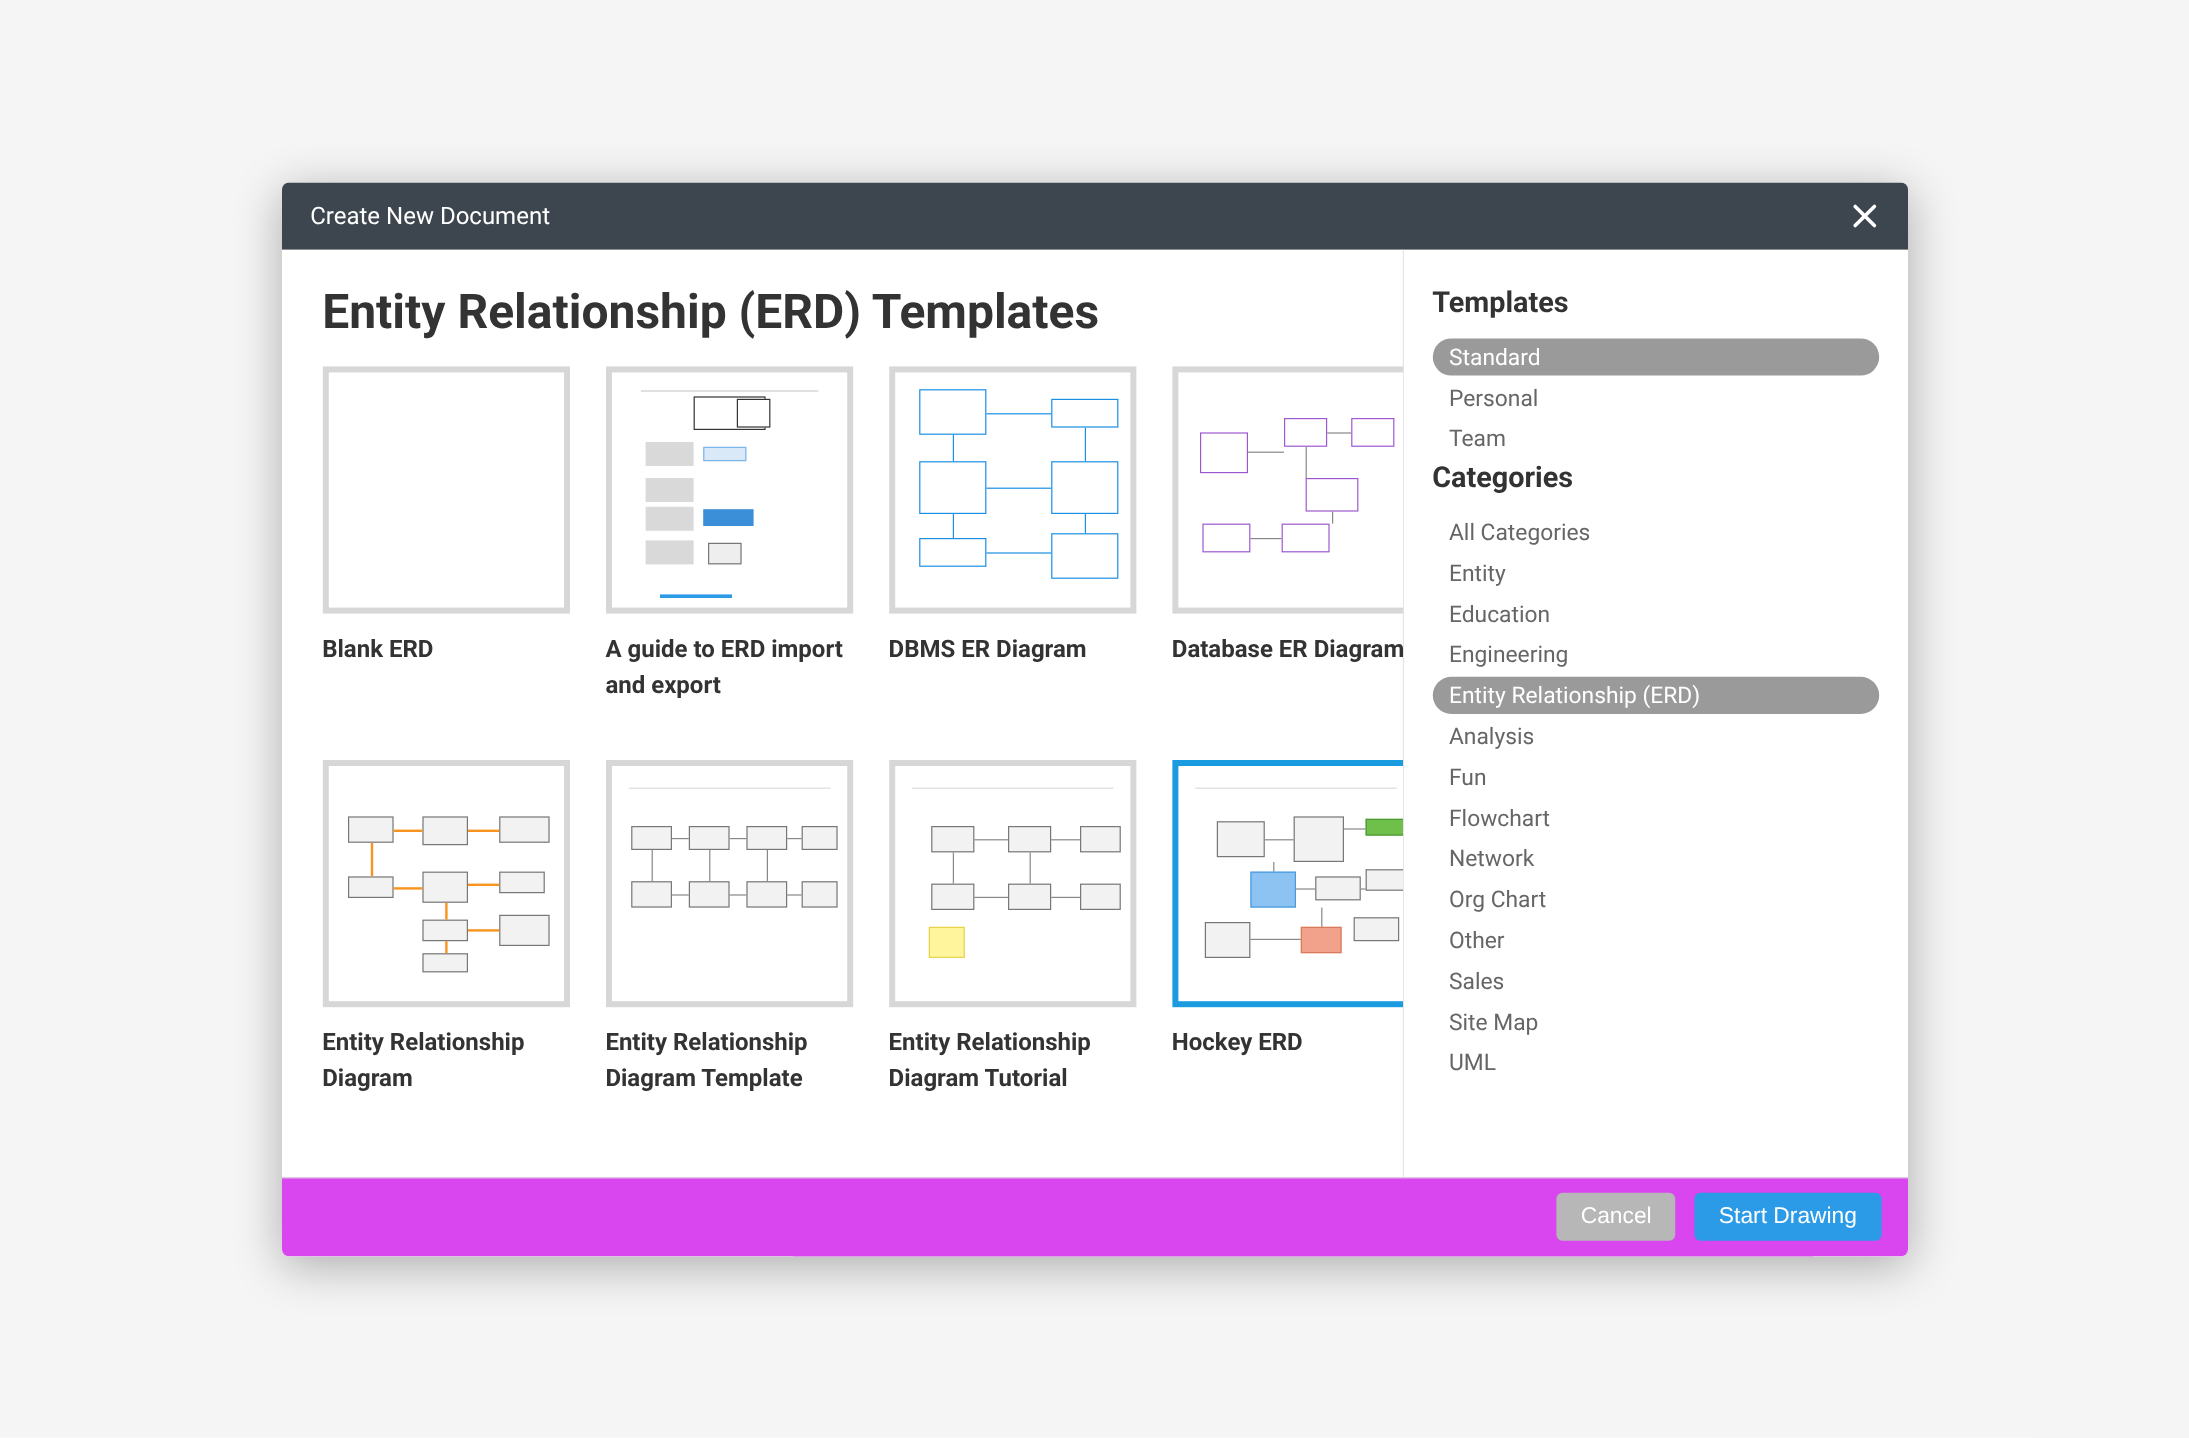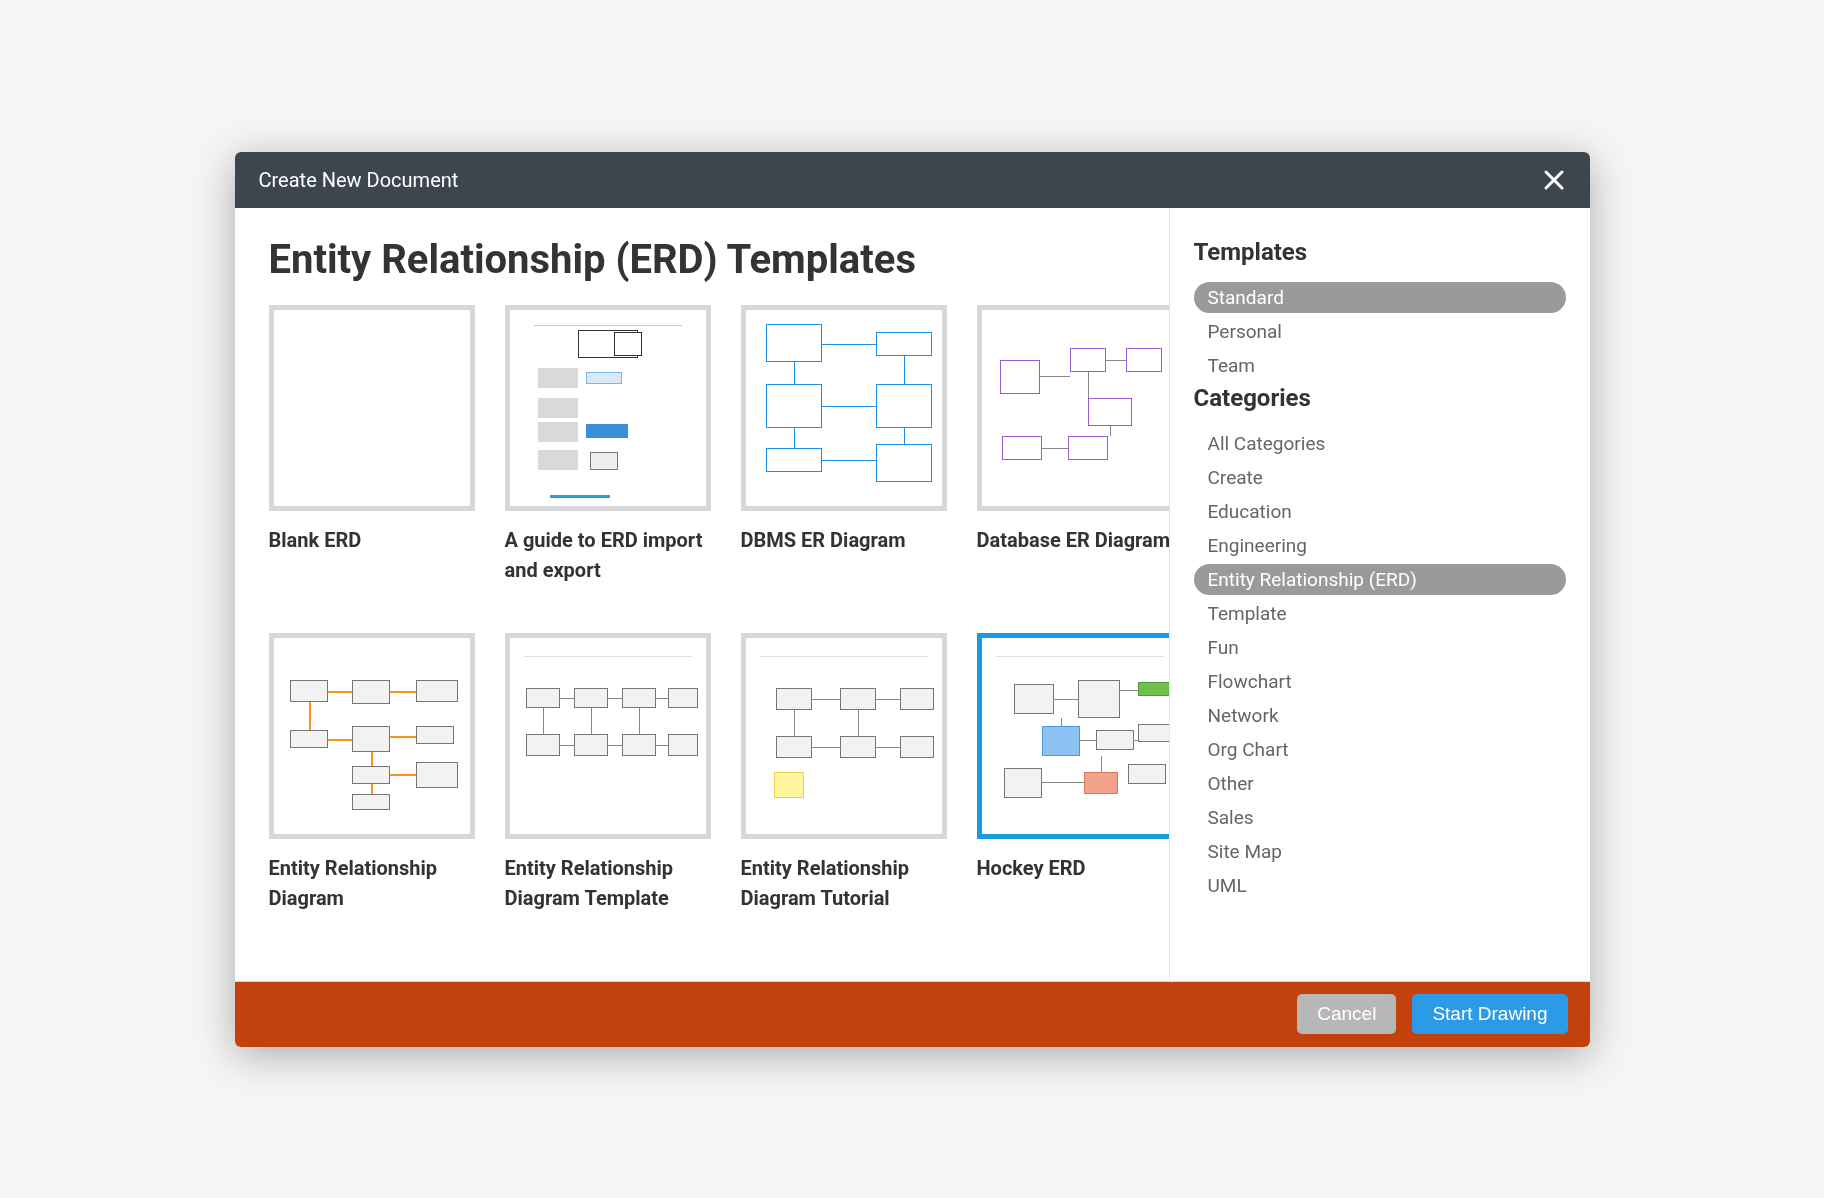--- a/index.html
+++ b/index.html
@@ -114,21 +114,21 @@
 .pill-row { display: block; margin-bottom: 1px; }
 .pill-item.active {
   background: #9a9a9a;
   color: #fff;
   width: 100%;
 }
 .pill-item:not(.active){ color: #666; }
 .dialog-footer {
   height: 66px;
   border-top: 1px solid #dcdcdc;
-  background: #c2410c;
+  background: #d946ef;
   display: flex;
   align-items: center;
   justify-content: flex-end;
   padding: 0 22px;
   gap: 16px;
 }
 .btn {
   height: 40px;
   border: none;
   border-radius: 5px;
@@ -342,25 +342,25 @@
       <div class="sidebar-heading">Templates</div>
       <ul class="pill-list">
         <li class="pill-row"><span class="pill-item active">Standard</span></li>
         <li class="pill-row"><span class="pill-item">Personal</span></li>
         <li class="pill-row"><span class="pill-item">Team</span></li>
       </ul>
 
       <div class="sidebar-heading cat">Categories</div>
       <ul class="pill-list">
         <li class="pill-row"><span class="pill-item">All Categories</span></li>
-        <li class="pill-row"><span class="pill-item">Create</span></li>
+        <li class="pill-row"><span class="pill-item">Entity</span></li>
         <li class="pill-row"><span class="pill-item">Education</span></li>
         <li class="pill-row"><span class="pill-item">Engineering</span></li>
         <li class="pill-row"><span class="pill-item active">Entity Relationship (ERD)</span></li>
-        <li class="pill-row"><span class="pill-item">Template</span></li>
+        <li class="pill-row"><span class="pill-item">Analysis</span></li>
         <li class="pill-row"><span class="pill-item">Fun</span></li>
         <li class="pill-row"><span class="pill-item">Flowchart</span></li>
         <li class="pill-row"><span class="pill-item">Network</span></li>
         <li class="pill-row"><span class="pill-item">Org Chart</span></li>
         <li class="pill-row"><span class="pill-item">Other</span></li>
         <li class="pill-row"><span class="pill-item">Sales</span></li>
         <li class="pill-row"><span class="pill-item">Site Map</span></li>
         <li class="pill-row"><span class="pill-item">UML</span></li>
       </ul>
     </div>

